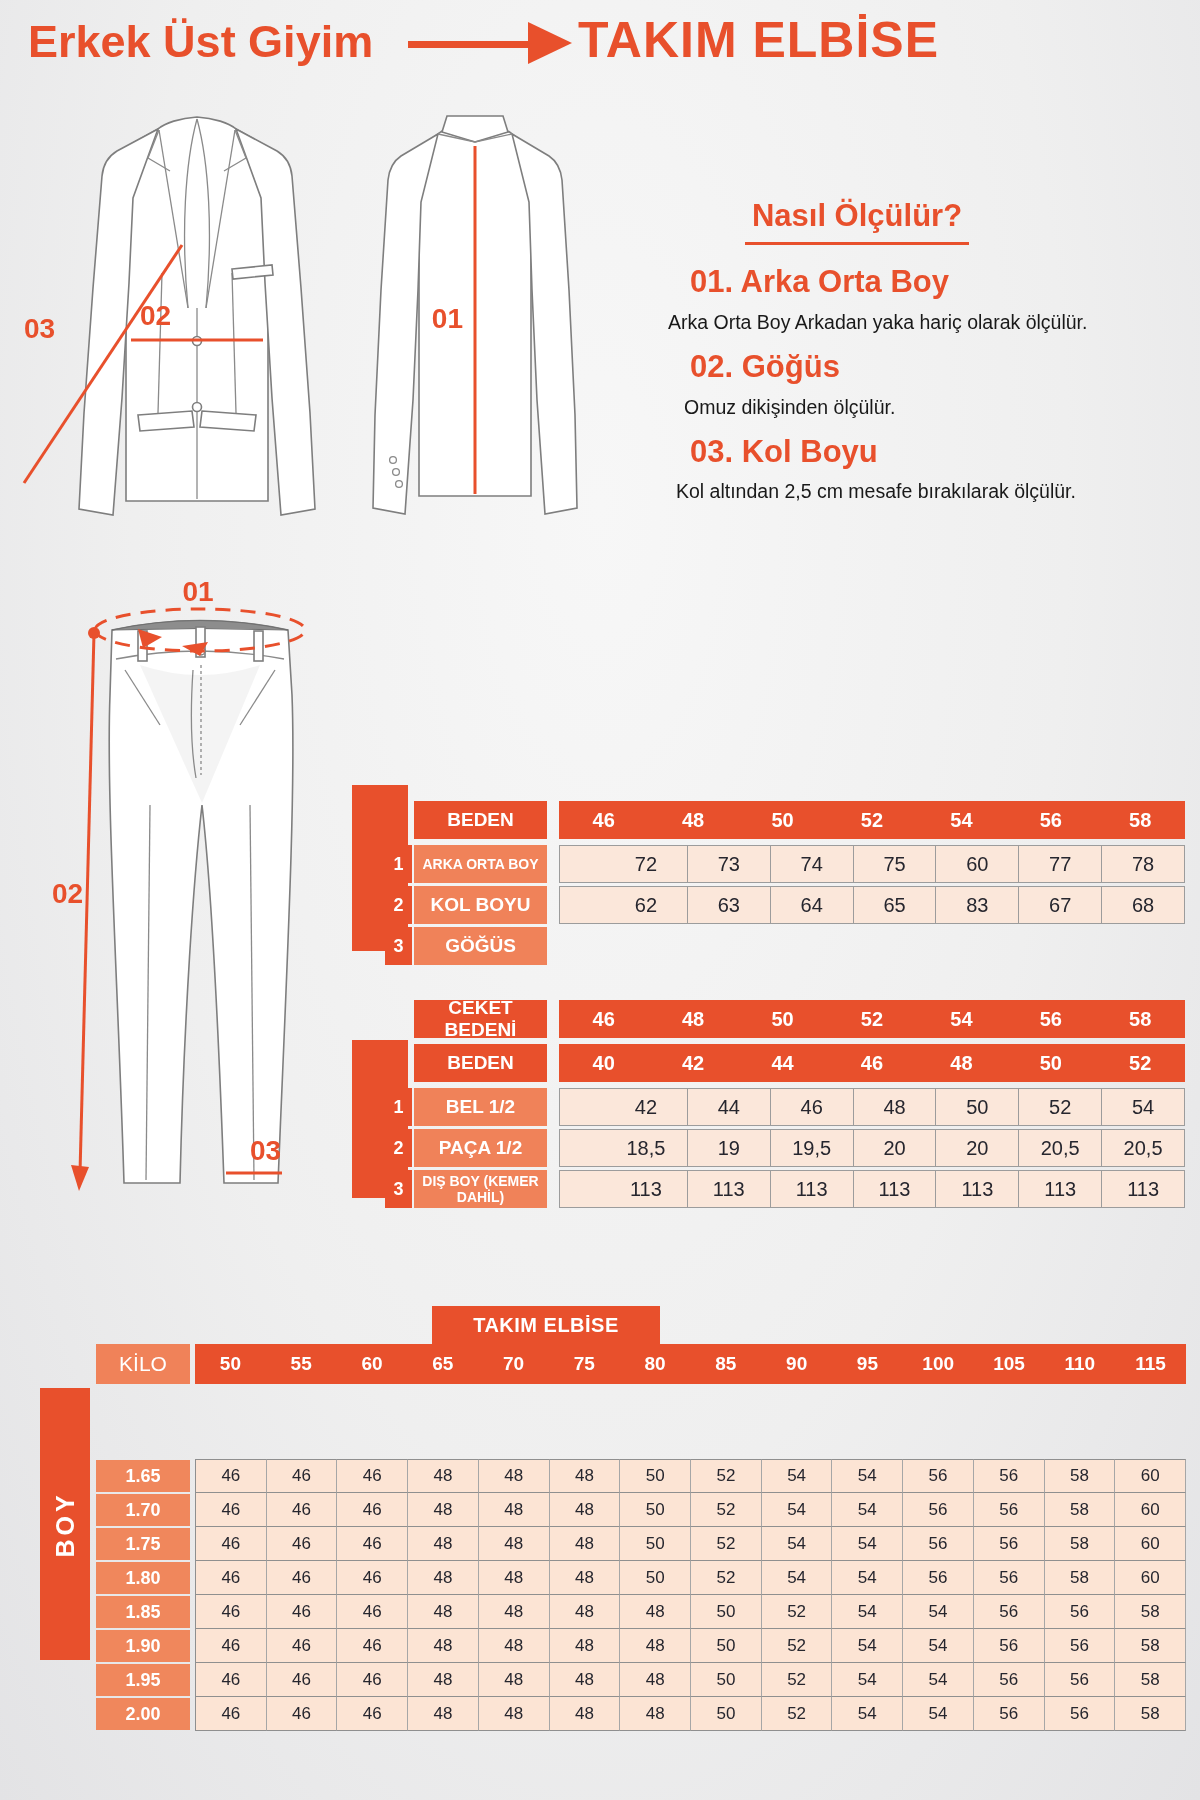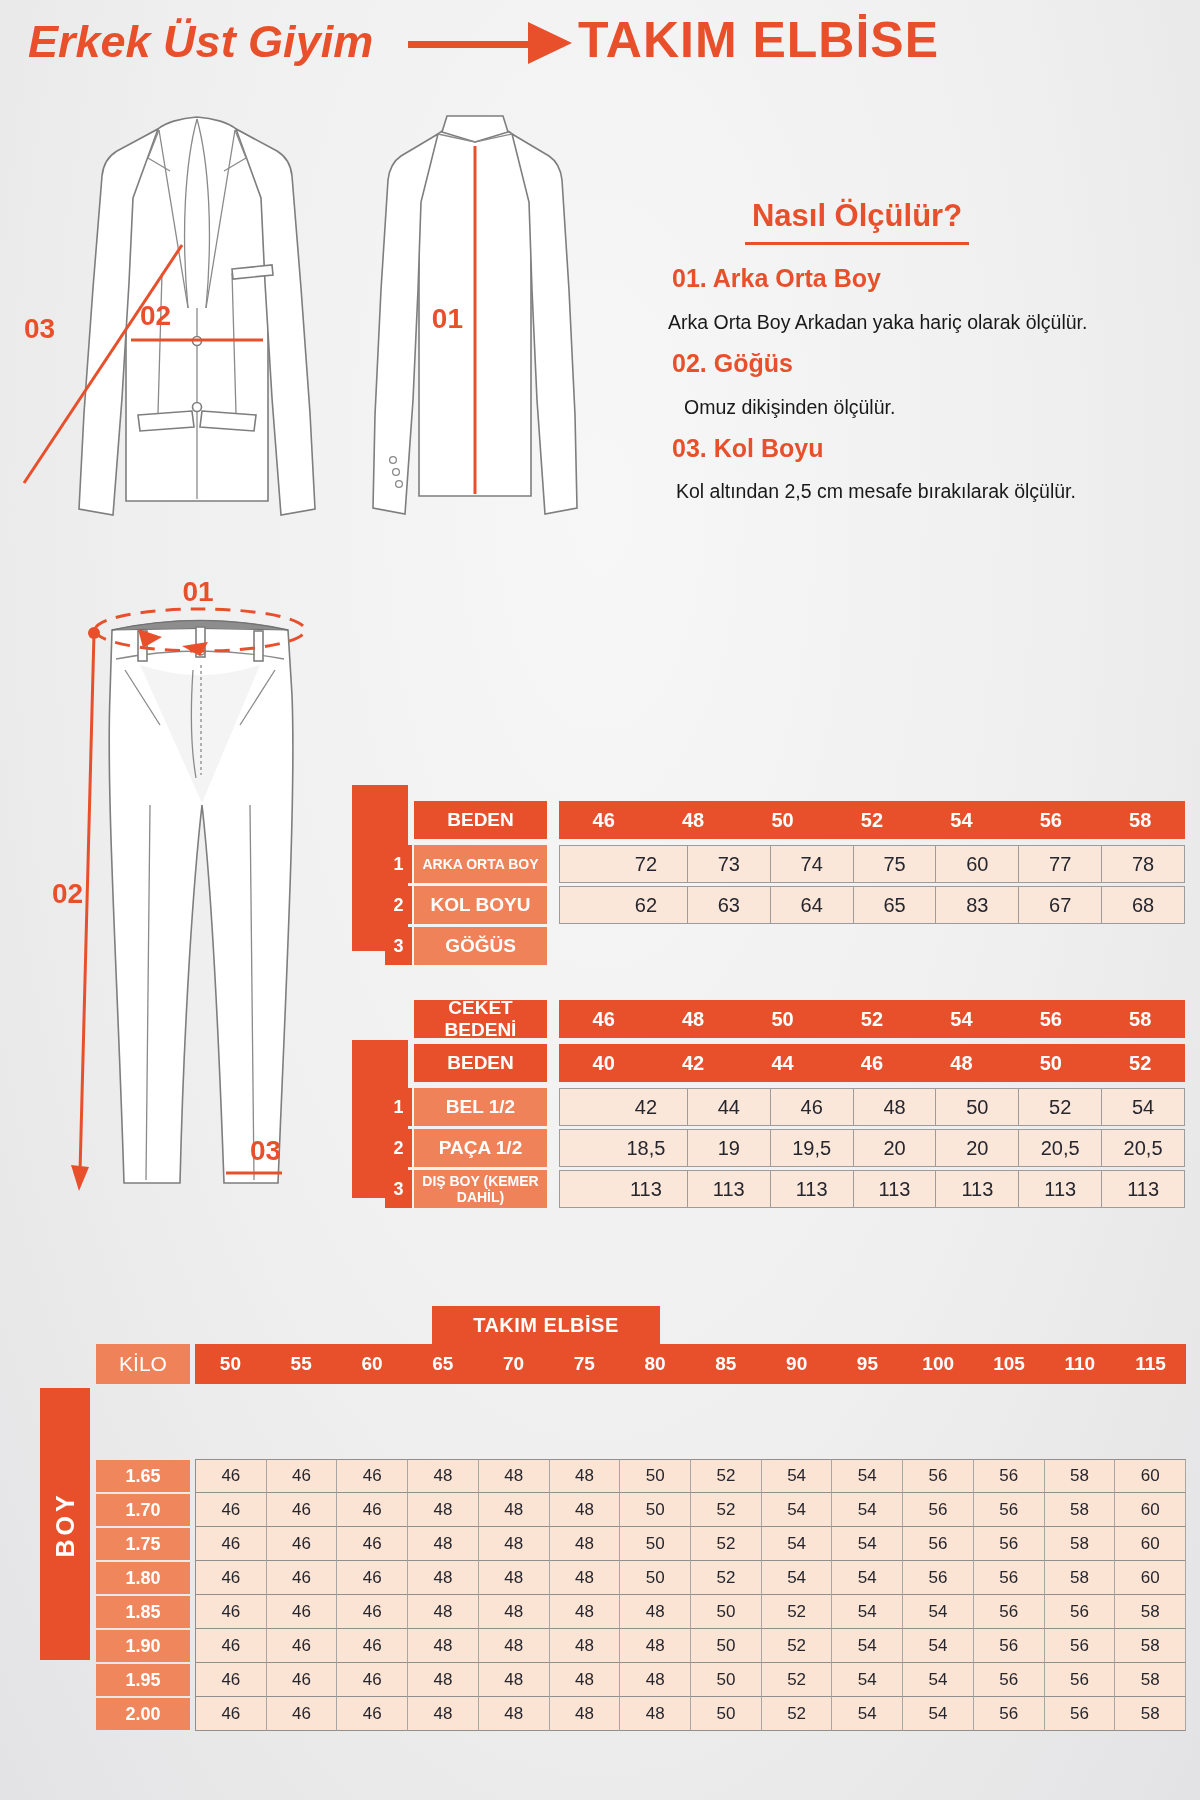--- a/index.html
+++ b/index.html
@@ -11,29 +11,29 @@
     --ink:#26262e;
   }
   html,body{margin:0;padding:0;background:#dcdcde;}
   .page{
     position:relative;width:1200px;height:1800px;margin:0 auto;
     background:radial-gradient(ellipse at 50% 28%, #f7f7f7 0%, #efefef 55%, #e3e3e5 100%);
     font-family:"Liberation Sans", sans-serif;overflow:hidden;
   }
   .abs{position:absolute;}
   
-  .title-left{left:28px;top:16px;font-size:45px;font-weight:bold;color:var(--primary);font-style:italic;}
+  .title-left{left:28px;top:16px;font-size:45px;font-weight:bold;color:var(--primary);}
   .title-right{left:578px;top:11px;font-size:50px;font-weight:bold;color:var(--primary);letter-spacing:1px;}
   .arrow-shaft{left:408px;top:41px;width:124px;height:7px;background:var(--primary);}
   .arrow-head{left:528px;top:22px;width:0;height:0;border-left:44px solid var(--primary);
               border-top:21px solid transparent;border-bottom:21px solid transparent;}
   
   .howto-title{left:745px;top:198px;width:224px;text-align:center;font-size:31px;font-weight:bold;
                color:var(--primary);padding-bottom:8px;border-bottom:3px solid var(--primary);}
-  .howto-head{font-size:25px;font-weight:bold;color:var(--primary);}
+  .howto-head{font-size:31px;font-weight:bold;color:var(--primary);margin-left:18px;}
   .howto-desc{font-size:19.5px;color:#191919;}
   .h1{left:672px;top:264px;} .d1{left:668px;top:311px;}
   .h2{left:672px;top:349px;} .d2{left:684px;top:396px;}
   .h3{left:672px;top:434px;} .d3{left:676px;top:480px;}
   
   .deco-bar{background:var(--primary);}
   #bar1{left:352px;top:785px;width:56px;height:166px;}
   #bar2{left:352px;top:1040px;width:56px;height:158px;}
   
   .size-table{left:385px;width:800px;display:flex;flex-direction:column;gap:3px;}

